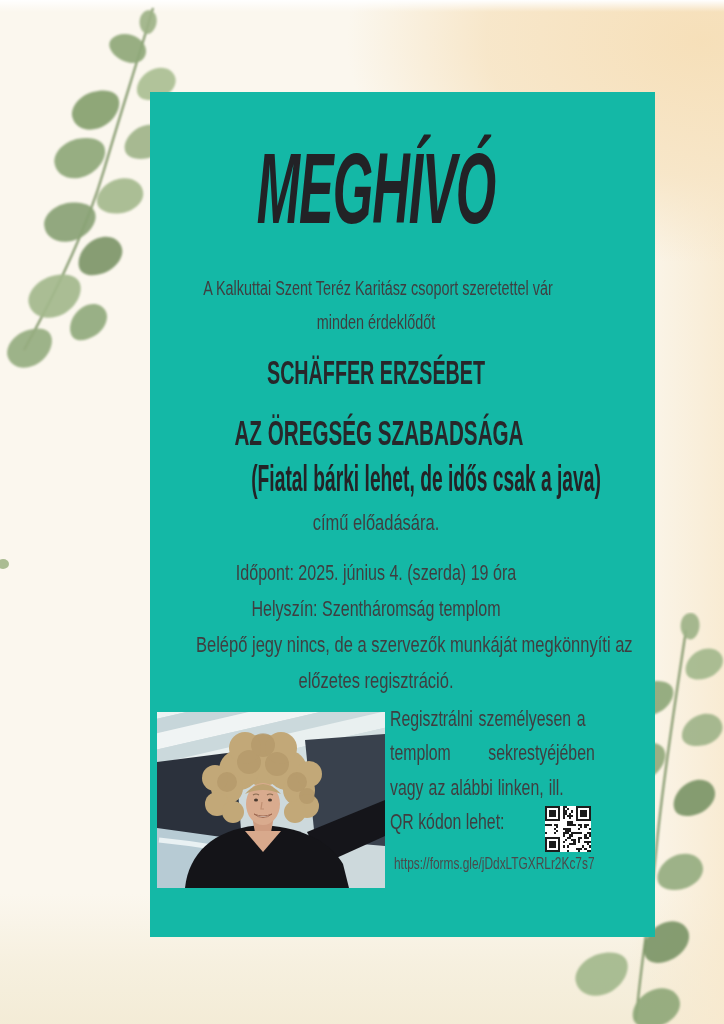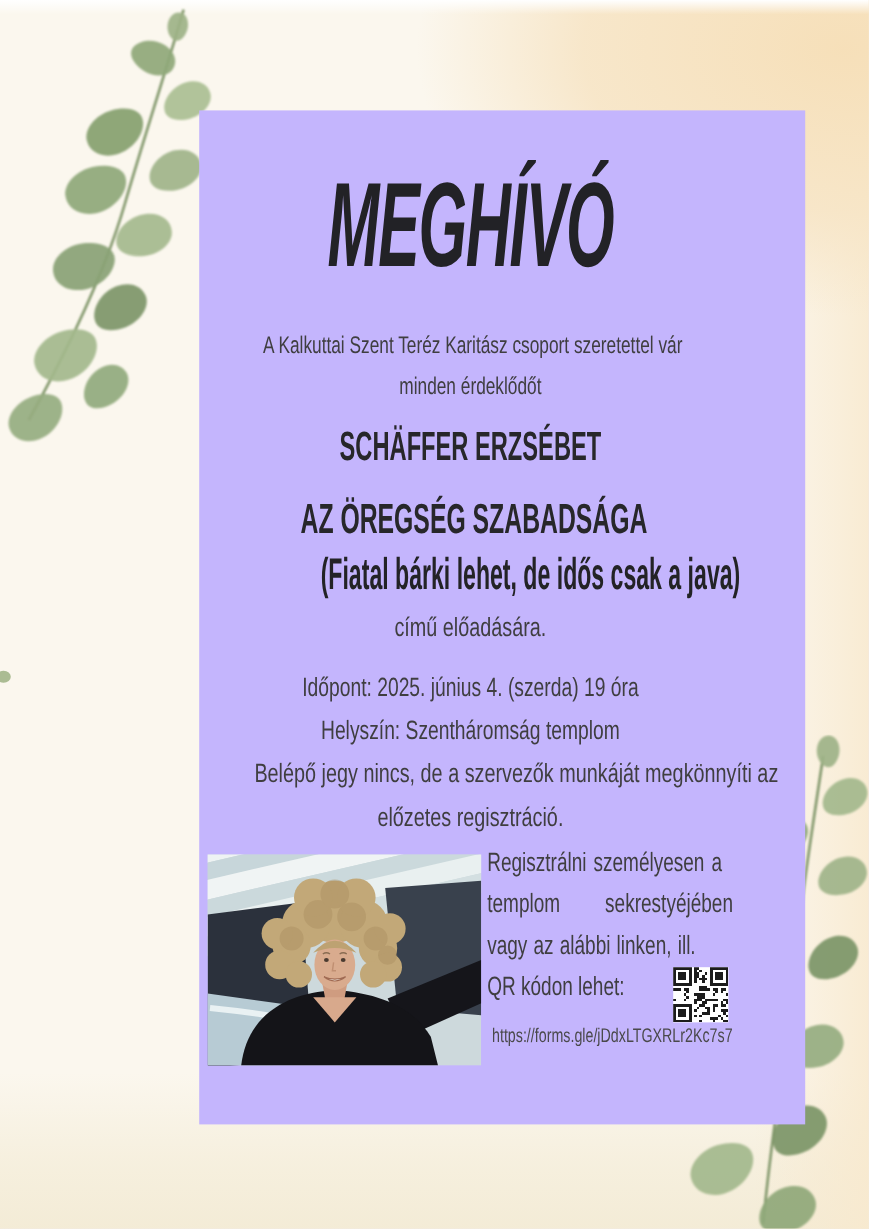--- a/index.html
+++ b/index.html
@@ -7,22 +7,22 @@
     width:724px;height:1024px;position:relative;overflow:hidden;
     font-family:"Liberation Sans",sans-serif;
     background-color:#fbf7ee;
     background-image:
       linear-gradient(to bottom,#ffffff 0px,rgba(255,255,255,0) 12px),
       radial-gradient(ellipse 480px 300px at 97% 4%, rgba(246,223,184,.97) 0%, rgba(247,229,198,.9) 45%, rgba(247,229,198,0) 74%),
       linear-gradient(to left, rgba(248,233,206,.85) 0px, rgba(248,233,206,0) 95px),
       linear-gradient(to top, rgba(243,235,213,.95) 0px, rgba(245,238,219,.8) 60px, rgba(245,238,219,0) 130px);
   }
   .card{
-    position:absolute;left:166px;top:92px;width:505px;height:845px;
-    background:#c4b5fd;
+    position:absolute;left:150px;top:92px;width:505px;height:845px;
+    background:#14b8a6;
   }
   .cline{position:absolute;left:-14px;width:480px;text-align:center;transform-origin:50% 50%;color:#3f3e40;white-space:nowrap;}
   .title{
     top:46px;font-size:100px;line-height:1;font-weight:bold;font-style:italic;
     letter-spacing:-2px;color:#222226;transform:scaleX(0.52);
   }
   .intro{top:179px;font-size:20px;line-height:34px;transform:scaleX(0.72);}
   .speaker{top:262px;font-size:34px;line-height:1.1;font-weight:bold;color:#27272a;transform:scaleX(0.58);}
   .lecture-title{top:322px;font-size:35px;line-height:1.1;font-weight:bold;color:#27272a;transform:scaleX(0.59);}
   .lecture-subtitle{top:366px;font-size:37px;line-height:1.15;font-weight:bold;color:#232326;transform:scaleX(0.52);}

